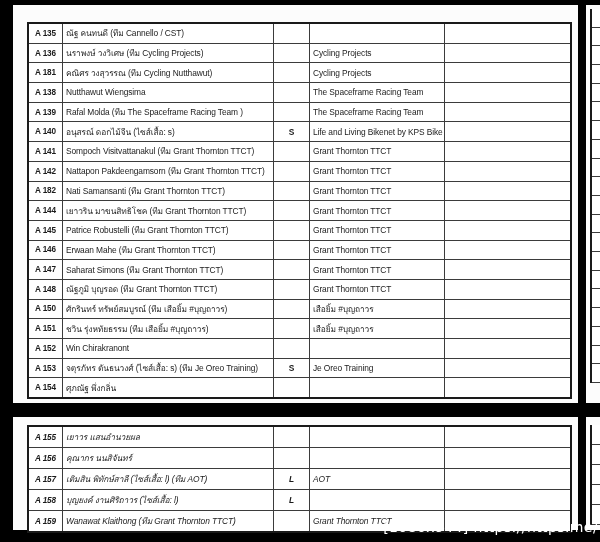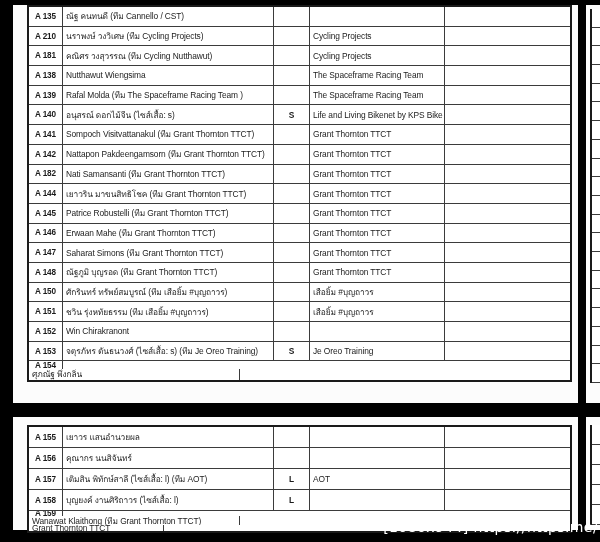--- a/index.html
+++ b/index.html
@@ -1,25 +1,25 @@
 <!DOCTYPE html>
 <html><head>
 <meta charset="utf-8">
 <style>
   html,body{margin:0;padding:0;background:#000;}
   #canvas{position:relative;width:600px;height:542px;background:#000;overflow:hidden;
           font-family:"Liberation Sans","DejaVu Sans",sans-serif;}
   .page{position:absolute;left:13px;width:565px;background:#fcfcfc;}
   #page1{top:5px;height:398px;}
-  #page2{top:417px;height:113px;}
+  #page2{top:417px;height:113px;font-style:italic;}
   .tbl{position:absolute;left:14px;border:2px solid #1a1a1a;background:#fff;}
-  #tbl1{top:0;}
+  #tbl1{top:17px;}
   #tbl2{top:8px;}
   .row{display:flex;border-bottom:1px solid #3b3b3b;}
-  .row:last-child{border-bottom:none;flex-direction:column;}
+  .row:last-child{border-bottom:none;}
   #tbl1 .row{height:18.7px;}
   #tbl2 .row{height:20px;}
   .cell{box-sizing:border-box;border-right:1px solid #3b3b3b;display:flex;align-items:center;
         overflow:hidden;white-space:nowrap;font-size:8.4px;color:#1b1b1b;padding:0 3px;
         letter-spacing:-0.1px;}
   .cell:last-child{border-right:none;}
   .c-id{width:34px;justify-content:center;padding:0;font-weight:bold;font-size:8.2px;}
   .c-name{width:211px;text-align:center;}
   .c-size{width:36px;justify-content:center;font-weight:bold;}
   .c-team{width:135px;}
@@ -45,21 +45,21 @@
 
         <div class="row">
           <div class="cell c-id">A 135</div>
           <div class="cell c-name">ณัฐ คนทนดี (ทีม Cannello / CST)</div>
           <div class="cell c-size"></div>
           <div class="cell c-team"></div>
           <div class="cell c-note"></div>
         </div>
 
         <div class="row">
-          <div class="cell c-id">A 210</div>
+          <div class="cell c-id">A 136</div>
           <div class="cell c-name">นราพงษ์ วงวิเศษ (ทีม Cycling Projects)</div>
           <div class="cell c-size"></div>
           <div class="cell c-team">Cycling Projects</div>
           <div class="cell c-note"></div>
         </div>
 
         <div class="row">
           <div class="cell c-id">A 181</div>
           <div class="cell c-name">คณิศร วงสุวรรณ (ทีม Cycling Nutthawut)</div>
           <div class="cell c-size"></div>

